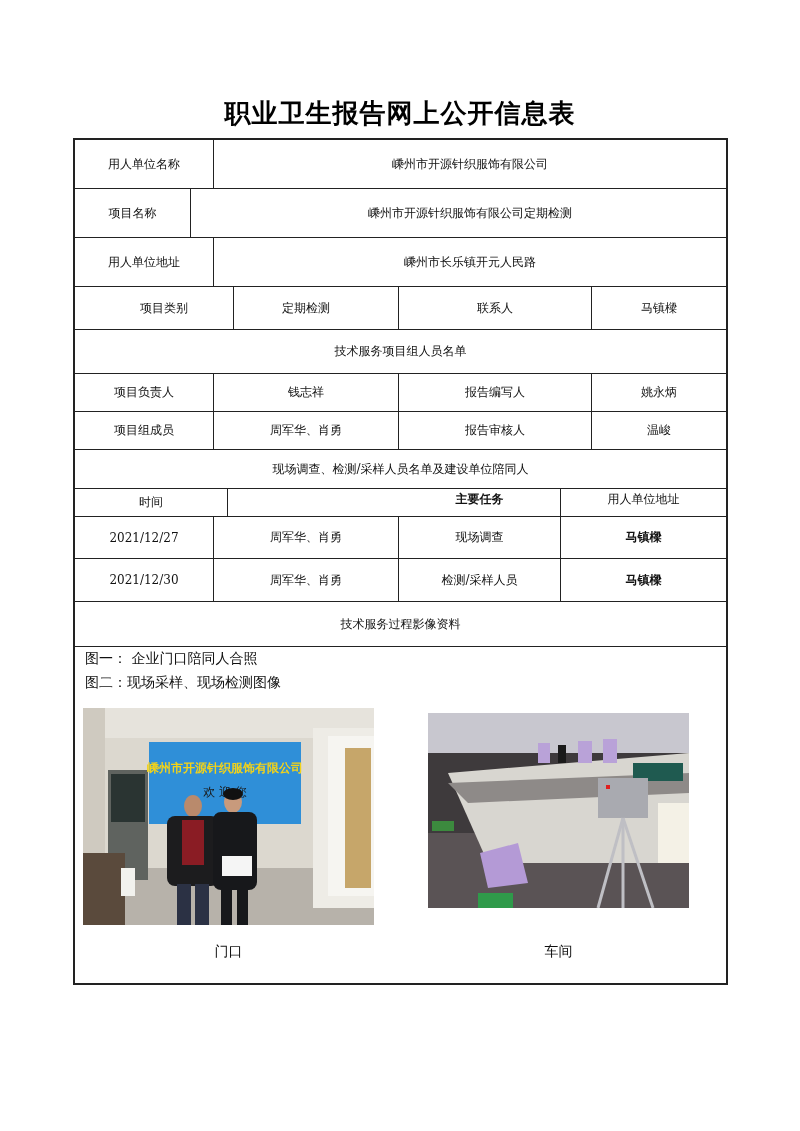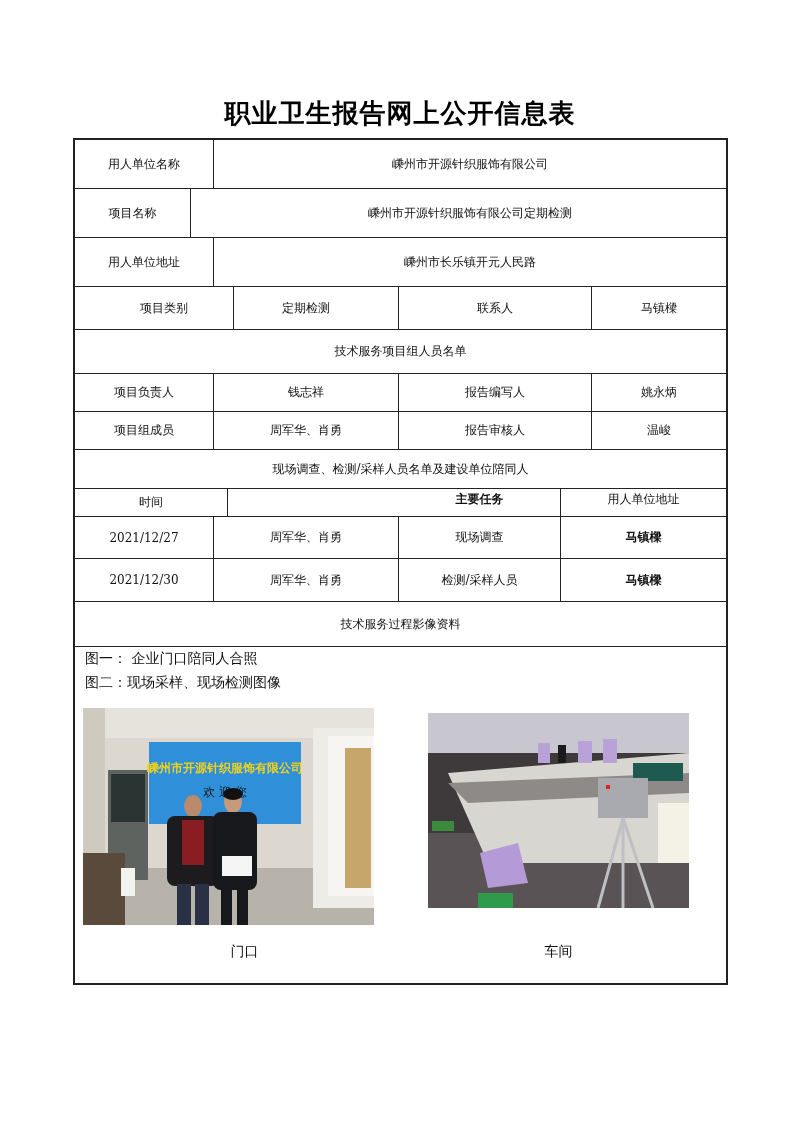--- a/index.html
+++ b/index.html
@@ -121,21 +121,21 @@
         <rect x="94" y="176" width="14" height="41" fill="#2b3144"></rect>
         <rect x="112" y="176" width="14" height="41" fill="#2b3144"></rect>
         <ellipse cx="150" cy="94" rx="9" ry="11" fill="#c89a7c"></ellipse>
         <ellipse cx="150" cy="86" rx="10" ry="6" fill="#111"></ellipse>
         <rect x="130" y="104" width="44" height="78" rx="8" fill="#17181b"></rect>
         <rect x="139" y="148" width="30" height="20" fill="#f5f5f5"></rect>
         <rect x="138" y="180" width="11" height="37" fill="#17181b"></rect>
         <rect x="154" y="180" width="11" height="37" fill="#17181b"></rect>
       </svg>
     </div>
-    <div class="photo-label" style="left:24px;width:291px;top:296px;">门口</div>
+    <div class="photo-label" style="left:8px;width:291px;top:296px;">门口</div>
 
     <div class="photo" style="left:353px;top:66px;width:261px;height:195px;background:#cfcfd4;">
       <svg width="261" height="195" viewBox="0 0 261 195">
         <rect x="0" y="0" width="261" height="195" fill="#3e3a3c"></rect>
         <rect x="0" y="0" width="261" height="40" fill="#c8c7cf"></rect>
         <rect x="0" y="120" width="261" height="75" fill="#5a5355"></rect>
         <polygon points="20,60 261,40 261,150 60,150" fill="#d8d6d0"></polygon>
         <polygon points="20,70 261,60 261,80 40,90" fill="#8e8a88"></polygon>
         <rect x="110" y="30" width="12" height="20" fill="#b9a2d8"></rect>
         <rect x="150" y="28" width="14" height="22" fill="#b9a2d8"></rect>

